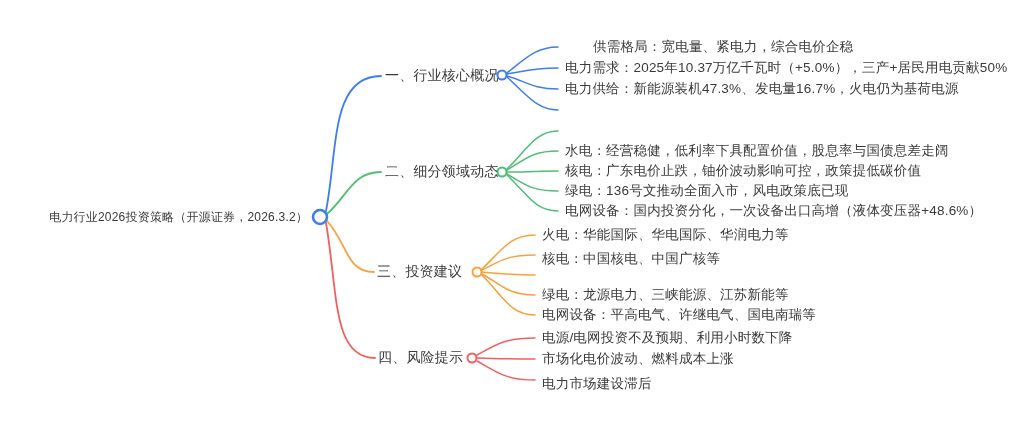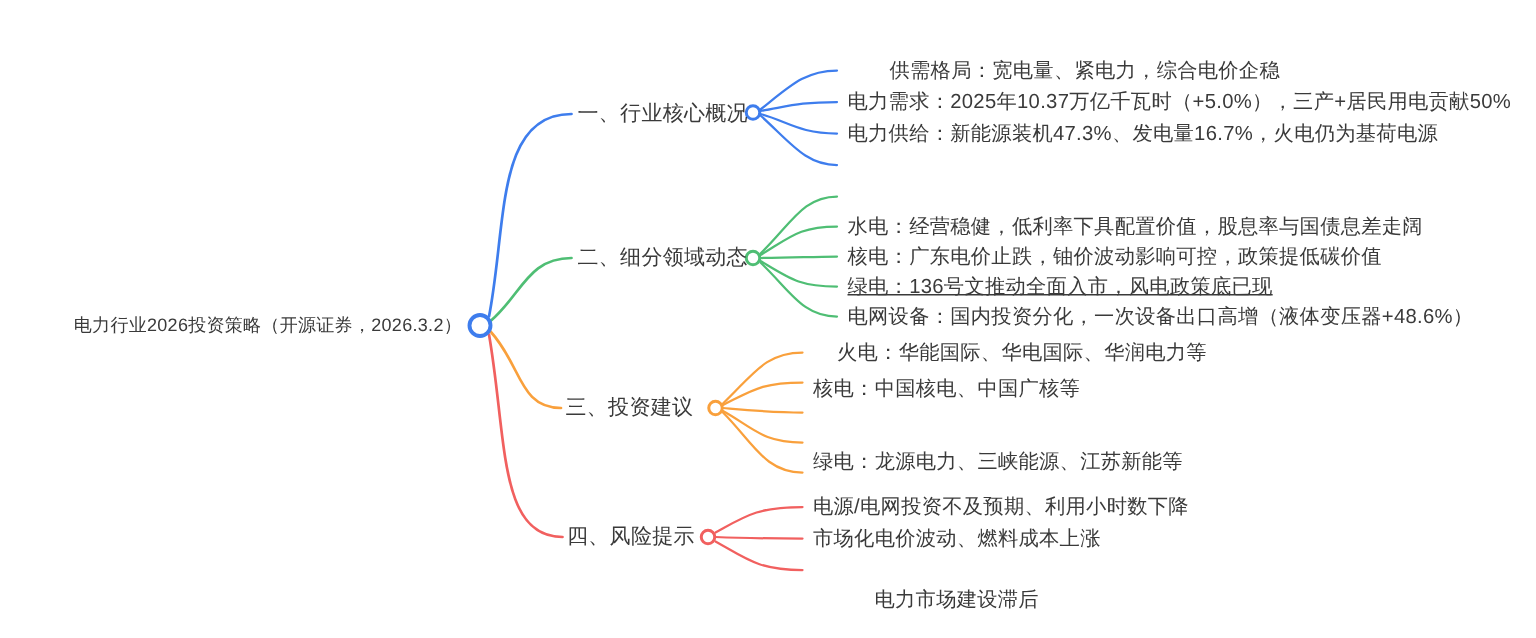--- a/index.html
+++ b/index.html
@@ -79,24 +79,25 @@
   <div class="node branch-label" style="left:385px; top:172px;">二、细分领域动态</div>
   <div class="node branch-label" style="left:377px; top:272px;">三、投资建议</div>
   <div class="node branch-label" style="left:378px; top:358px;">四、风险提示</div>
 
   <div class="node leaf-label" style="left:565px; top:47px;margin-left:28px;">供需格局：宽电量、紧电力，综合电价企稳</div>
   <div class="node leaf-label" style="left:565px; top:68px;">电力需求：2025年10.37万亿千瓦时（+5.0%），三产+居民用电贡献50%</div>
   <div class="node leaf-label" style="left:565px; top:89px;">电力供给：新能源装机47.3%、发电量16.7%，火电仍为基荷电源</div>
 
   <div class="node leaf-label" style="left:565px; top:151px;">水电：经营稳健，低利率下具配置价值，股息率与国债息差走阔</div>
   <div class="node leaf-label" style="left:565px; top:171px;">核电：广东电价止跌，铀价波动影响可控，政策提低碳价值</div>
-  <div class="node leaf-label" style="left:565px; top:191px;text-decoration:underline;">绿电：136号文推动全面入市，风电政策底已现</div>
+  <div class="node leaf-label" style="left:565px; top:191px;">绿电：136号文推动全面入市，风电政策底已现</div>
   <div class="node leaf-label" style="left:565px; top:211px;">电网设备：国内投资分化，一次设备出口高增（液体变压器+48.6%）</div>
 
-  <div class="node leaf-label" style="left:542px; top:235px;margin-left:16px;">火电：华能国际、华电国际、华润电力等</div>
+  <div class="node leaf-label" style="left:542px; top:235px;">火电：华能国际、华电国际、华润电力等</div>
   <div class="node leaf-label" style="left:542px; top:259px;">核电：中国核电、中国广核等</div>
-  <div class="node leaf-label" style="left:542px; top:308px;">绿电：龙源电力、三峡能源、江苏新能等</div>
+  <div class="node leaf-label" style="left:542px; top:295px;">绿电：龙源电力、三峡能源、江苏新能等</div>
+  <div class="node leaf-label" style="left:542px; top:315px;">电网设备：平高电气、许继电气、国电南瑞等</div>
 
   <div class="node leaf-label" style="left:542px; top:338px;">电源/电网投资不及预期、利用小时数下降</div>
   <div class="node leaf-label" style="left:542px; top:359px;">市场化电价波动、燃料成本上涨</div>
-  <div class="node leaf-label" style="left:542px; top:400px;margin-left:41px;">电力市场建设滞后</div>
+  <div class="node leaf-label" style="left:542px; top:384px;">电力市场建设滞后</div>
 
 </div>
 
 </body></html>

